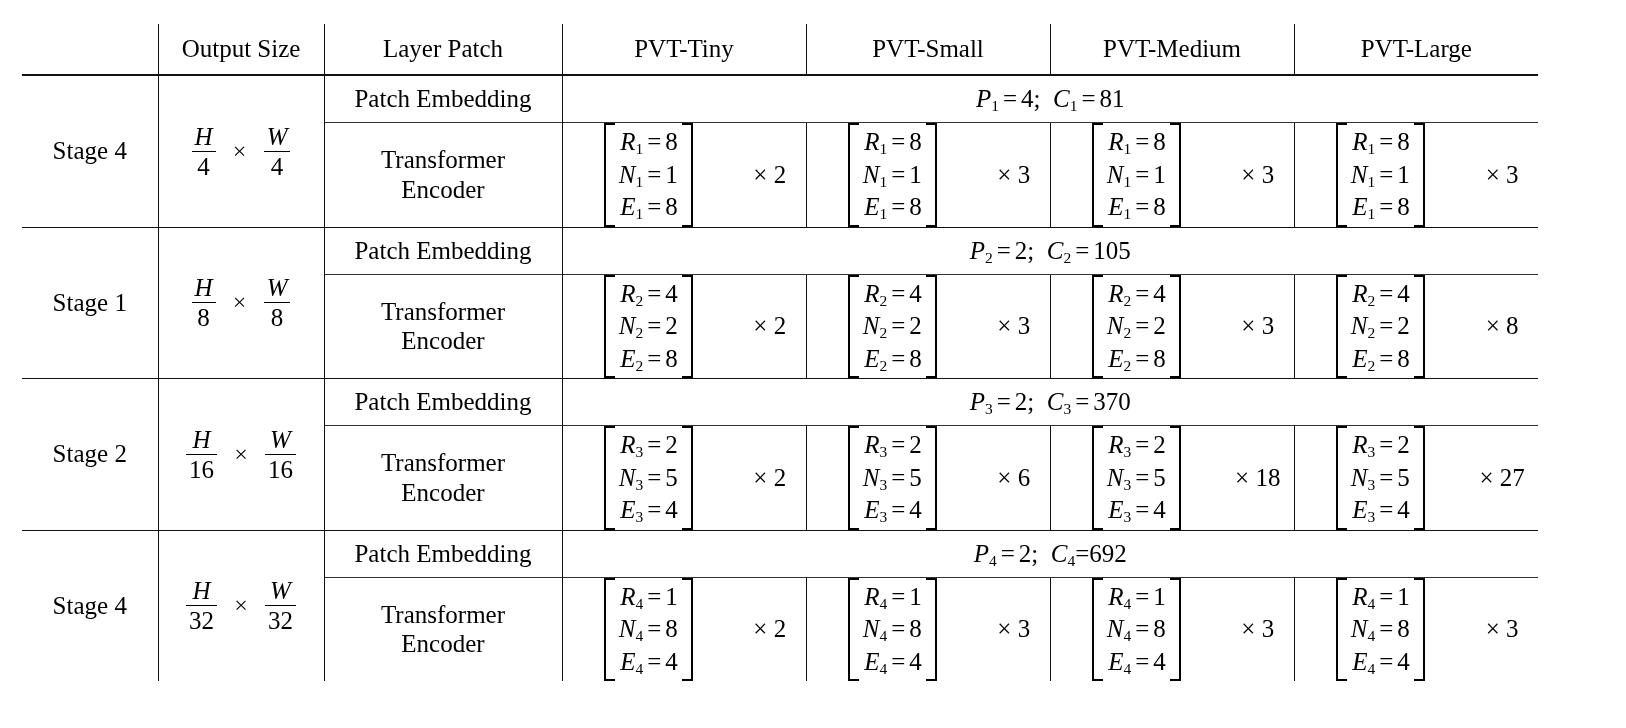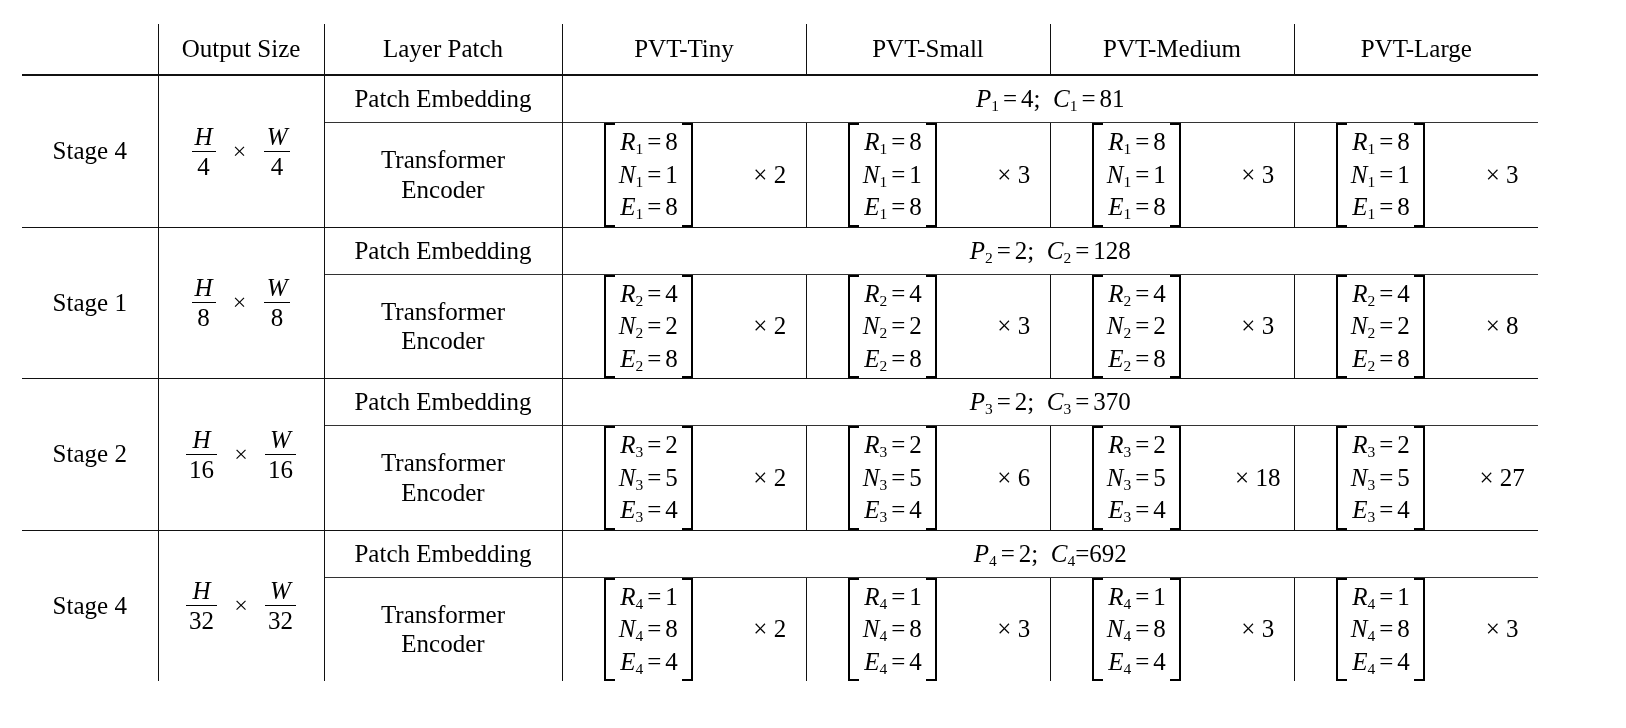--- a/index.html
+++ b/index.html
@@ -231,21 +231,21 @@
           <span class="den">8</span>
         </span>
         <span class="times-sym">×</span>
         <span class="frac">
           <span class="num">W</span>
           <span class="den">8</span>
         </span>
       </td>
       <td class="rule-mid layer-cell vline-r">Patch Embedding</td>
       <td class="rule-mid pe-cell" colspan="8">
-        <span class="mi">P</span><sub class="sb">2</sub><span class="eqs">=</span><span class="mn">2</span><span>;</span>&nbsp;&nbsp;<span class="mi">C</span><sub class="sb">2</sub><span class="eqs">=</span><span class="mn">128</span>
+        <span class="mi">P</span><sub class="sb">2</sub><span class="eqs">=</span><span class="mn">2</span><span>;</span>&nbsp;&nbsp;<span class="mi">C</span><sub class="sb">2</sub><span class="eqs">=</span><span class="mn">105</span>
       </td>
     </tr>
     <tr>
       <td class="rule-thin enc-cell vline-r">
         <div>Transformer</div>
         <div>Encoder</div>
       </td>
 
       <td class="rule-thin vline-l">
         <span class="matrix-wrap">

